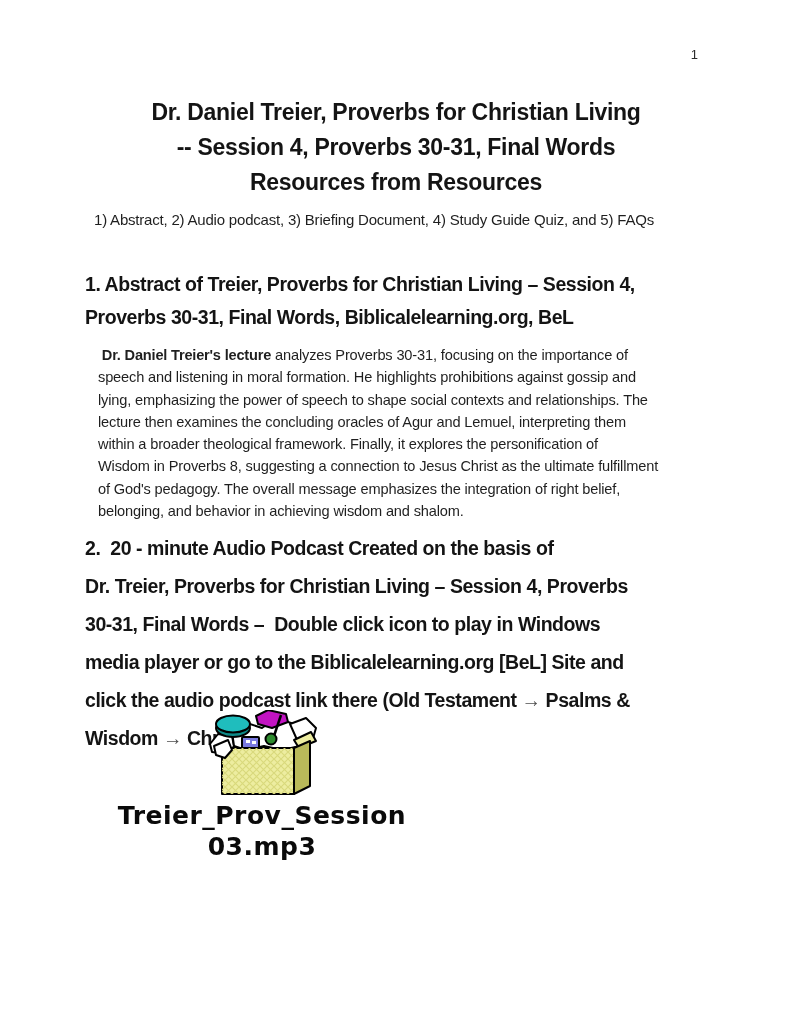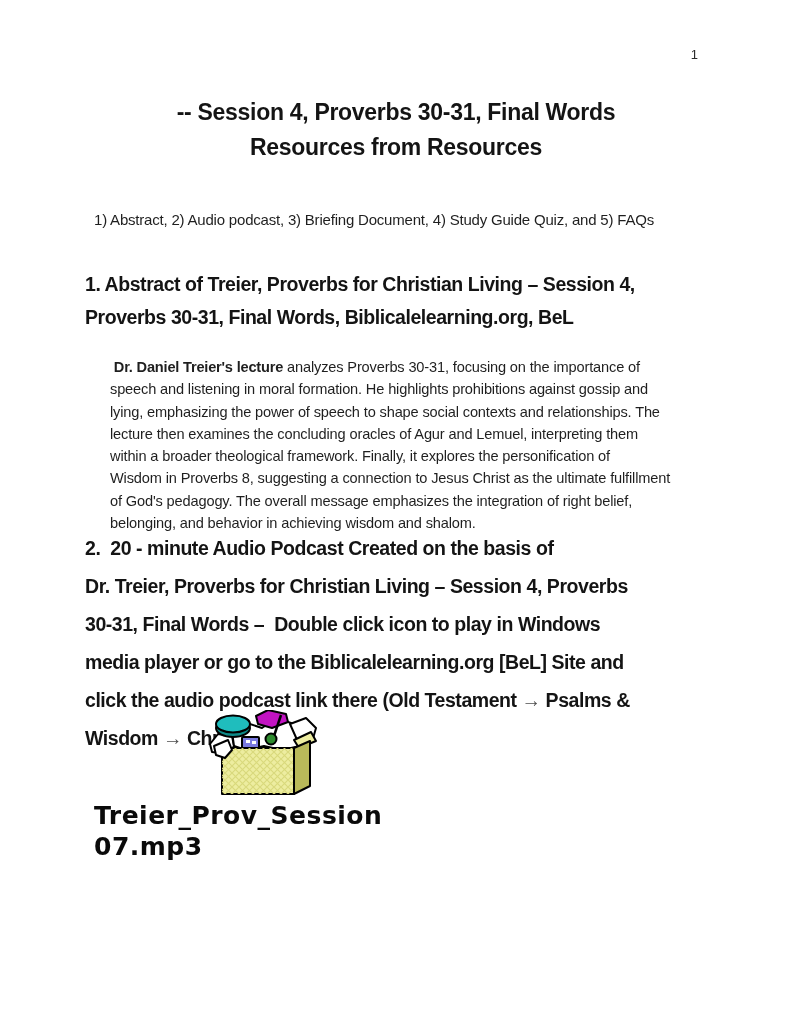--- a/index.html
+++ b/index.html
@@ -59,33 +59,33 @@
   .heading-2 { top: 529px; line-height: 38px; }
   .body-text {
     position: absolute;
     top: 340px;
     left: 94px;
     width: 660px;
     font-size: 14.6px;
     line-height: 22.3px;
     letter-spacing: -0.15px;
     white-space: pre-wrap;
-    margin: 16px;
+    margin: 4px;
   }
   .body-text strong { letter-spacing: -0.2px; }
   .arrow {
     color: var(--arrow, #4d4d4d);
     font-weight: bold;
   }
   .attachment {
     position: absolute;
     top: 710px;
     left: 94px;
     width: 336px;
-    text-align: left;
+    text-align: center;
     cursor: default;
   }
   .attachment svg {
     display: block;
     margin: 0 auto;
     width: 116px;
     height: 88px;
   }
   .attachment .filename {
     margin-top: 2px;
@@ -98,20 +98,21 @@
   }
 </style>
 </head>
 <body>
 
 <div class="page">
 
   <div class="page-number">1</div>
 
   <div class="doc-title">
+    <div>Dr. Daniel Treier, Proverbs for Christian Living</div>
     <div>-- Session 4, Proverbs 30-31, Final Words</div>
     <div>Resources from Resources</div>
   </div>
 
   <p class="subtitle">1) Abstract, 2) Audio podcast, 3) Briefing Document, 4) Study Guide Quiz, and 5) FAQs</p>
 
   <h2 class="section-heading heading-1">1. Abstract of Treier, Proverbs for Christian Living – Session 4,
 Proverbs 30-31, Final Words, Biblicalelearning.org, BeL</h2>
 
   <p class="body-text"><strong> Dr. Daniel Treier's lecture</strong><span> analyzes Proverbs 30-31, focusing on the importance of
@@ -162,17 +163,17 @@
 
         <polygon points="10,36 24,30 28,40 21,48 12,45" fill="#ffffff"></polygon>
       </g>
       <g fill="#ffffff">
         <rect x="42" y="30" width="4" height="3"></rect>
         <rect x="48" y="31" width="4" height="3"></rect>
       </g>
     </svg>
     <div class="filename">
       <div>Treier_Prov_Session</div>
-      <div>07.mp3</div>
+      <div>03.mp3</div>
     </div>
   </div>
 
 </div>
 
 </body></html>

